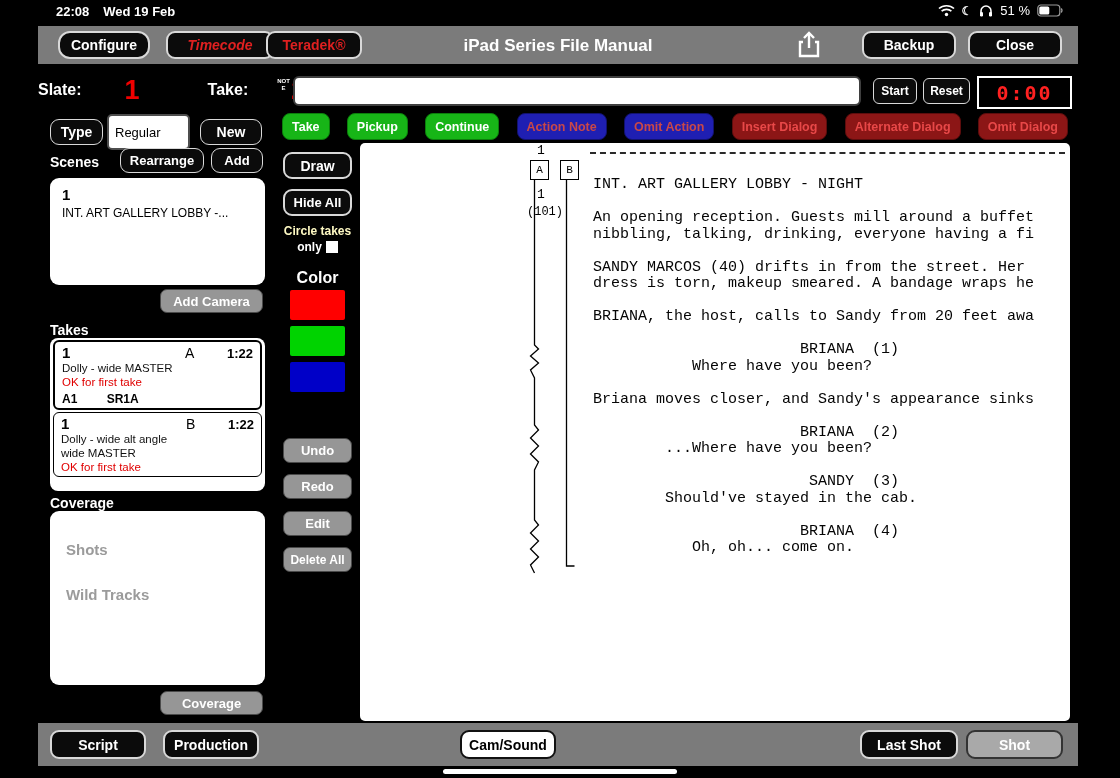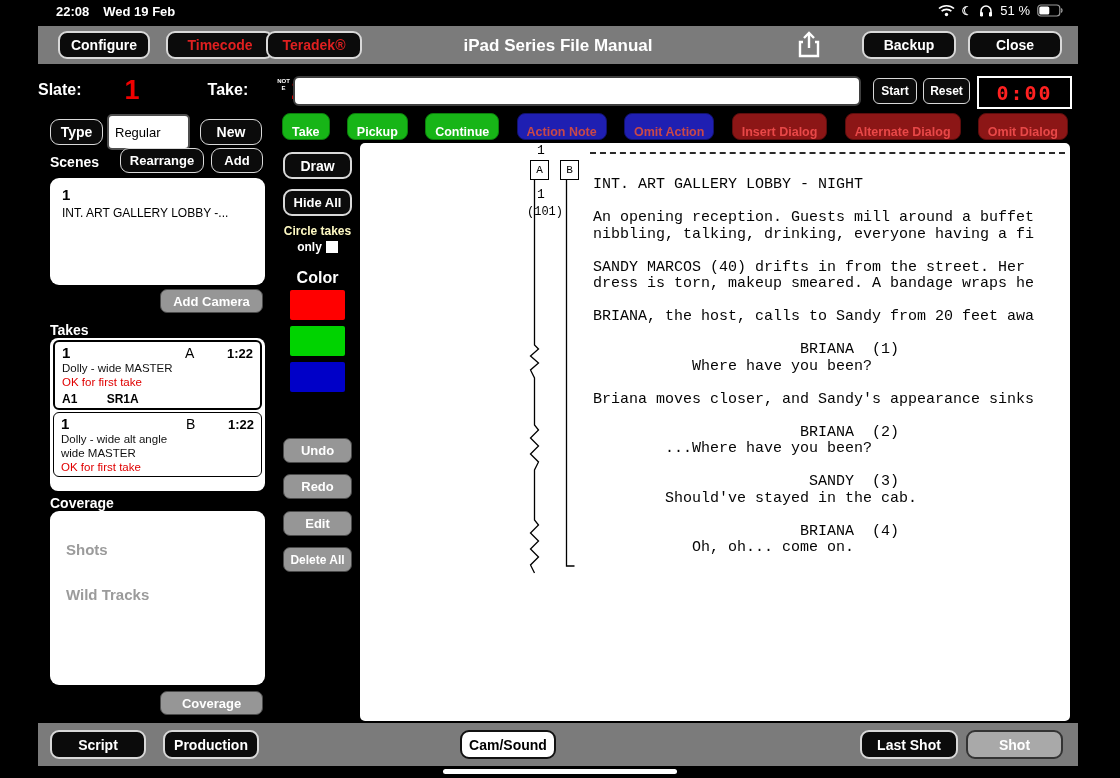--- a/index.html
+++ b/index.html
@@ -51,21 +51,21 @@
   #note-label-box{left:277px;top:77px;width:13px;height:27px;color:#fff;font-size:6px;font-weight:bold;
     word-break:break-all;line-height:6.5px;text-align:center;padding-top:1px;box-sizing:border-box;}
   #note-input{left:293px;top:76px;width:568px;height:30px;background:#fff;border:2px solid #3f3f3f;border-radius:6px;box-sizing:border-box;}
   #start-button{left:873px;top:78px;width:44px;height:26px;font-size:12px;border-width:1.5px;border-radius:6px;}
   #reset-button{left:923px;top:78px;width:47px;height:26px;font-size:12px;border-width:1.5px;border-radius:6px;}
   #timer-box{left:977px;top:76px;width:91px;height:29px;background:#000;border:2px solid #fff;border-radius:0;
     color:#ff2121;font-family:"DejaVu Sans Mono","Liberation Mono",monospace;font-weight:bold;font-size:20px;letter-spacing:2px;}
 
   #action-row{left:282px;top:113px;width:786px;height:27px;display:flex;justify-content:space-between;}
   .action-btn{height:27px;border-radius:8px;padding:0 9px;font-weight:bold;font-size:12.5px;
-    display:flex;align-items:flex-end;justify-content:center;box-sizing:border-box;white-space:nowrap;}
+    display:flex;align-items:center;justify-content:center;box-sizing:border-box;white-space:nowrap;}
   .btn-green{background:#17b517;border:1px solid #0b7e0b;color:#fff;}
   .btn-blue{background:#1f1fb2;border:1px solid #12126e;color:#c94848;}
   .btn-red{background:#8c1616;border:1px solid #5d0d0d;color:#e84848;}
 
   
   #draw-panel{left:276px;top:143px;width:83px;height:578px;background:#000;}
   .panel-btn{position:absolute;left:7px;width:69px;height:27px;}
   .panel-gray{position:absolute;left:7px;width:69px;height:25px;}
   .swatch{position:absolute;left:14px;width:55px;height:30px;border-radius:2px;}
   #circle-checkbox{width:12px;height:12px;border:2px solid #fff;background:#fff;box-sizing:border-box;}
@@ -115,24 +115,24 @@
       <svg width="27" height="13" viewBox="0 0 27 13">
           <rect x="0.8" y="1" width="22" height="11" rx="3" fill="none" stroke="#9a9a9a" stroke-width="1.2"></rect>
           <rect x="2.3" y="2.5" width="10" height="8" rx="1.6" fill="#fff"></rect>
           <path d="M24.2 4.5 q1.6 2 0 4" stroke="#9a9a9a" stroke-width="1.3" fill="none"></path>
         </svg>
     </span>
   </div>
 </div>
 
 <div id="top-toolbar" class="abs">
-  <div class="btn-dark abs" style="left:20px;top:5px;width:92px;height:28px;">
+  <div class="btn-dark abs" style="left:20px;top:5px;width:92px;height:28px;border-radius:12px;">
       <span>Configure</span>
     </div>
-  <div class="btn-dark red-text abs" style="left:128px;top:5px;width:108px;height:28px;">
+  <div class="btn-dark red-text abs" style="left:128px;top:5px;width:108px;height:28px;font-style:italic;">
       <span>Timecode</span>
     </div>
   <div class="btn-dark red-text abs" style="left:228px;top:5px;width:96px;height:28px;">
       <span>Teradek®</span>
     </div>
   <div id="toolbar-title" class="abs">iPad Series File Manual</div>
   <div class="abs" style="left:756px;top:4px;width:30px;height:30px;">
     <svg width="30" height="30" viewBox="0 0 30 30">
         <path d="M9 12 h-3 v14 h18 v-14 h-3" fill="none" stroke="#fff" stroke-width="2.4"></path>
         <path d="M15 18 V3" stroke="#fff" stroke-width="2.4"></path>

